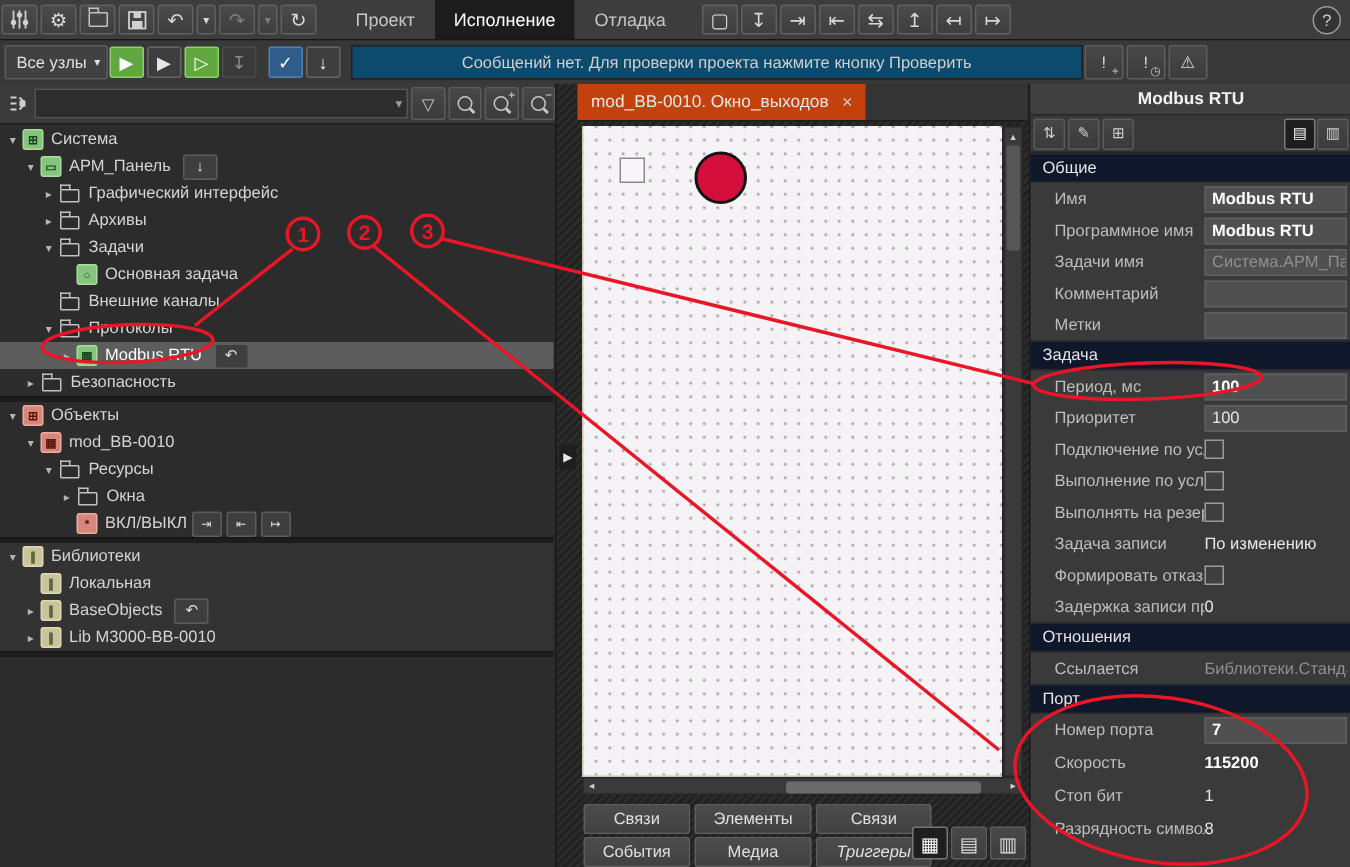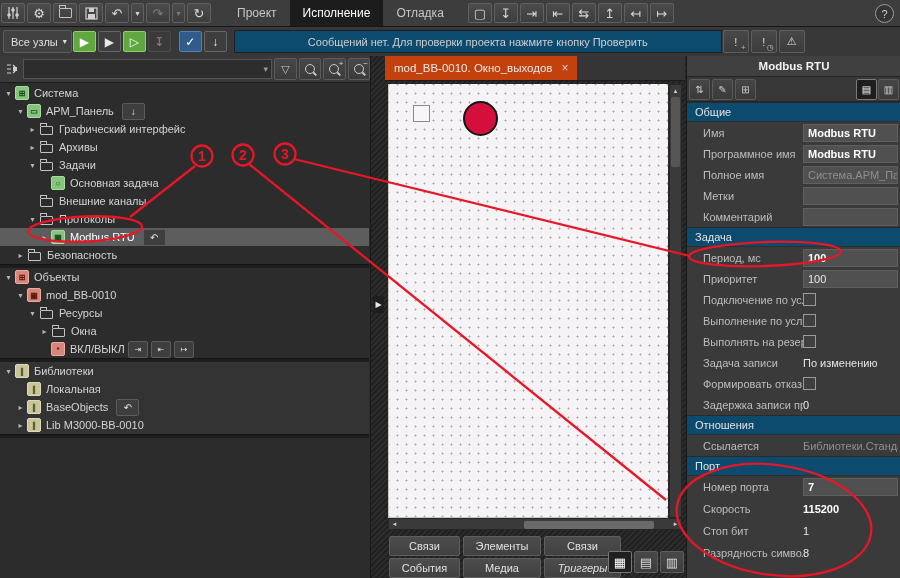--- a/index.html
+++ b/index.html
@@ -115,21 +115,21 @@
              border-left:1px solid #191919;}
   #insp-title{height:20px;display:flex;align-items:center;justify-content:center;
               background:#404040;border-bottom:1px solid #242424;color:#f2f2f2;
               font-size:11.5px;font-weight:bold;}
   #insp-tools{height:24px;background:#383838;border-bottom:1px solid #242424;display:flex;
               align-items:center;position:relative;}
   .it{width:19px;height:19px;margin-left:2px;background:linear-gradient(#464646,#3a3a3a);
       border:1px solid #5a5a5a;border-radius:2px;color:#cfcfcf;font-size:10px;
       display:flex;align-items:center;justify-content:center;}
   .it.pressed{background:#1e1e1e;border-color:#7a7a7a;color:#fff;}
-  .sechead{height:18px;background:#0c4a6e;border-top:1px solid #2a2a2a;border-bottom:1px solid #2e2e2e;
+  .sechead{height:18px;background:#0f172a;border-top:1px solid #2a2a2a;border-bottom:1px solid #2e2e2e;
            display:flex;align-items:center;padding-left:8px;font-size:11px;color:#e4e4e4;}
   .prow{height:21px;display:flex;align-items:center;font-size:11px;}
   .prow .lbl{width:100px;padding-left:16px;color:#bdbdbd;white-space:nowrap;overflow:hidden;flex:0 0 100px;}
   .prow .val{flex:1;margin-right:3px;color:#e6e6e6;white-space:nowrap;overflow:hidden;}
   .val.box{background:#505050;border:1px solid #5f5f5f;height:16px;line-height:16px;padding-left:4px;}
   .val.bold{font-weight:bold;color:#ffffff;}
   .val.grayed{color:#8f8f8f;}
   .cbx{width:11px;height:11px;border:1px solid #9a9a9a;background:#3f3f3f;flex:0 0 11px;}
   .prow.tall{height:22px;}
   
@@ -401,29 +401,29 @@
     <div class="sechead">Общие</div>
     <div class="prow">
       <span class="lbl">Имя</span>
       <span class="val box bold">Modbus RTU</span>
     </div>
     <div class="prow">
       <span class="lbl">Программное имя</span>
       <span class="val box bold">Modbus RTU</span>
     </div>
     <div class="prow">
-      <span class="lbl">Полное имя</span>
+      <span class="lbl">Задачи имя</span>
       <span class="val box grayed">Система.АРМ_Панель.</span>
     </div>
     <div class="prow">
+      <span class="lbl">Комментарий</span>
+      <span class="val box"></span>
+    </div>
+    <div class="prow">
       <span class="lbl">Метки</span>
-      <span class="val box"></span>
-    </div>
-    <div class="prow">
-      <span class="lbl">Комментарий</span>
       <span class="val box"></span>
     </div>
 
     <div class="sechead">Задача</div>
     <div class="prow">
       <span class="lbl">Период, мс</span>
       <span class="val box bold">100</span>
     </div>
     <div class="prow">
       <span class="lbl">Приоритет</span>

